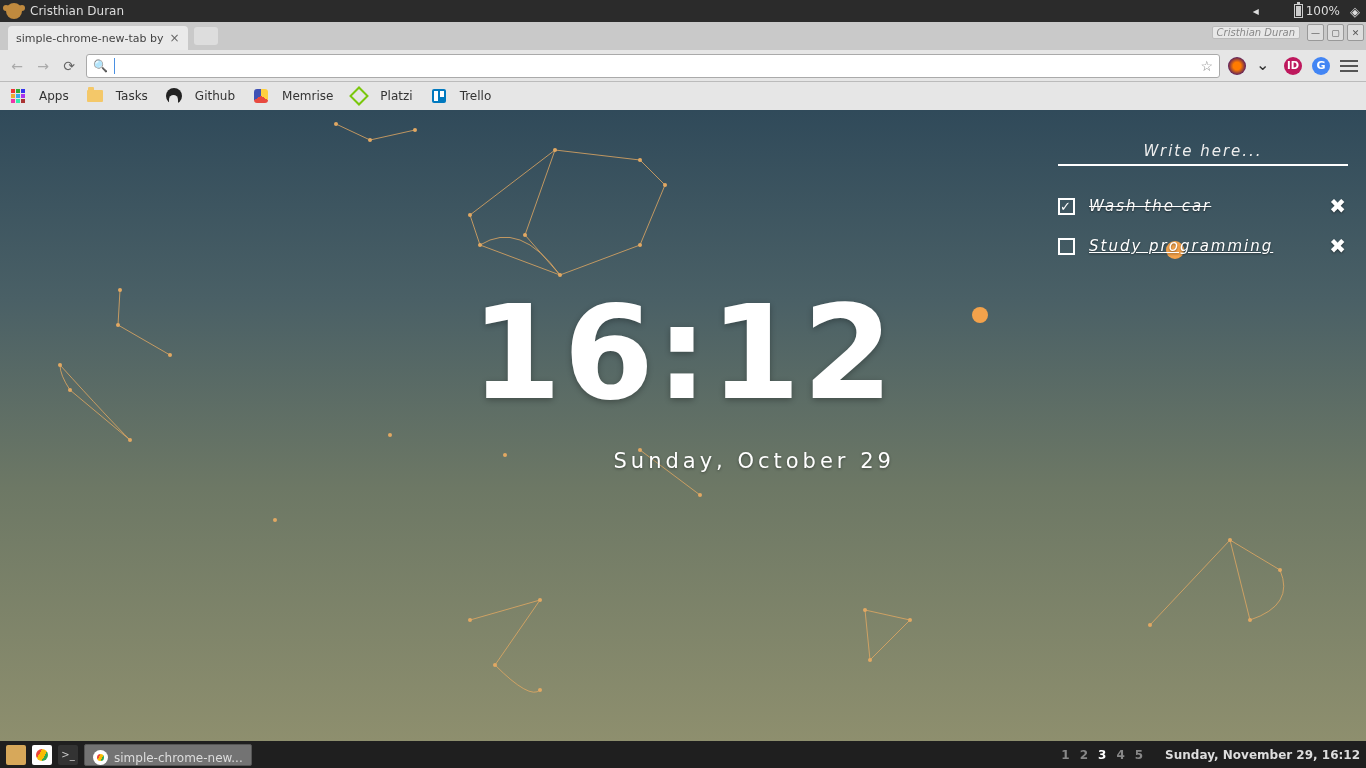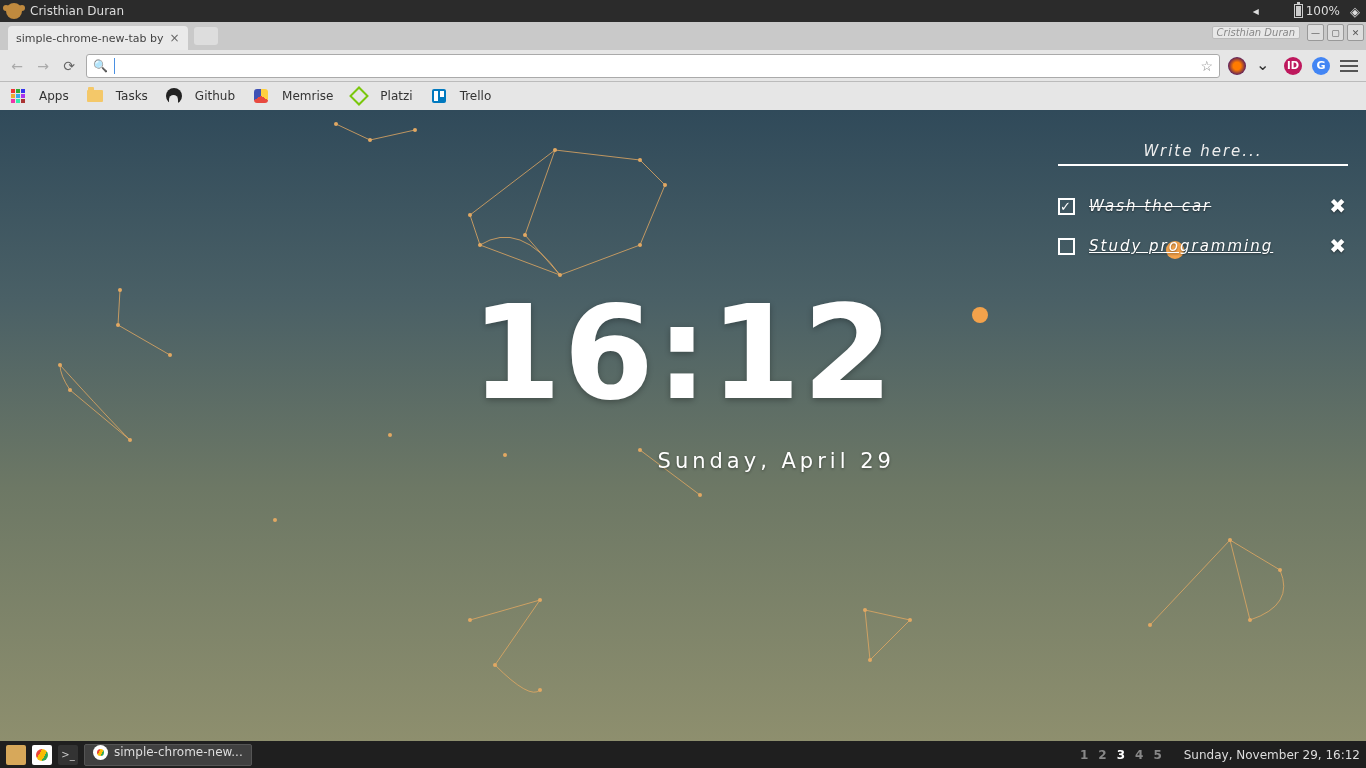--- a/index.html
+++ b/index.html
@@ -88,27 +88,27 @@
 .task.done .lbl{text-decoration:line-through;}
 .task .del{font-size:20px;font-weight:900;text-shadow:0 1px 2px rgba(0,0,0,.5);}
 
 
 .taskbar{position:absolute;bottom:0;left:0;right:0;height:27px;background:#1f1f1f;color:#ddd;display:flex;align-items:center;font-size:12px;padding:0 6px;gap:6px;}
 .taskbar .l{width:20px;height:20px;display:flex;align-items:center;justify-content:center;border-radius:2px;}
 .files{background:#d7a85a;}
 .chrome{background:#fff;position:relative;border-radius:50%;}
 .chrome::after{content:"";position:absolute;inset:4px;border-radius:50%;background:linear-gradient(120deg,#ea4335 33%,#fbbc05 33% 66%,#34a853 66%);}
 .term{background:#333;color:#ccc;font-size:10px;}
-.taskbar .active{background:#404040;border:1px solid #555;height:22px;display:flex;align-items:flex-start;gap:6px;padding:0 8px;border-radius:2px;}
+.taskbar .active{background:#737373;border:1px solid #555;height:22px;display:flex;align-items:flex-end;gap:6px;padding:0 8px;border-radius:2px;}
 .taskbar .active .chrome{width:15px;height:15px;}
 .taskbar .spacer{flex:1;}
 .taskbar .ws{display:flex;gap:10px;margin-right:16px;}
 .taskbar .ws span{color:#888;font-weight:bold;}
 .taskbar .ws span.on{color:#fff;}
-.taskbar .dt{font-weight:normal;}
+.taskbar .dt{font-weight:bold;}
 </style>
 </head>
 <body>
 
 <div class="top-panel">
   <div class="monkey"></div>
   <span>Cristhian Duran</span>
   <div class="spacer"></div>
   <div class="tray">
     <span>◂</span>
@@ -277,21 +277,21 @@
       <path d="M1280 460 Q1295 495 1250 510 L1230 430" fill="none" stroke="#e2a862" stroke-width="0.8"></path>
     <circle class="dot" cx="1150" cy="515" r="2"></circle>
       <line x1="1150" y1="515" x2="1230" y2="430"></line>
 
     <circle class="orb" cx="980" cy="205" r="8"></circle>
     <circle class="orb" cx="1175" cy="140" r="9"></circle>
   </svg>
 
   <div class="clock">
     <div class="time">16:12</div>
-    <div class="date">Sunday, April 29</div>
+    <div class="date">Sunday, October 29</div>
   </div>
 
   <div class="tasks">
     <input class="input" placeholder="Write here..." style="">
     <div class="task-list">
       <div class="task done">
         <div class="cb">✓</div>
         <div class="lbl">Wash the car</div>
         <div class="del">✖</div>
       </div>

